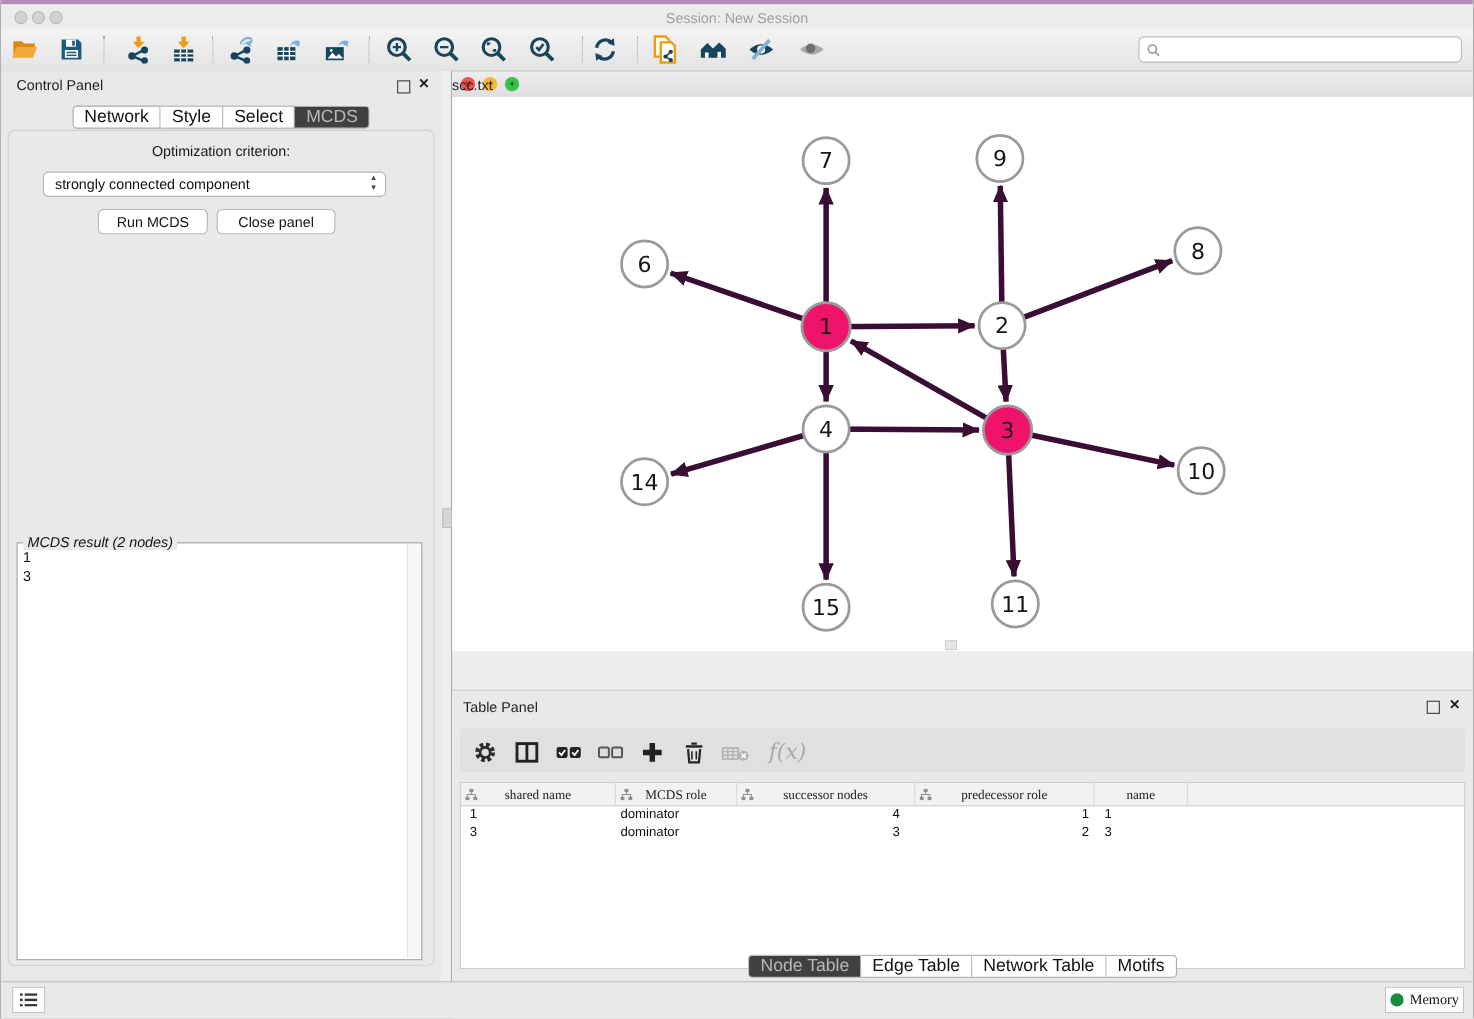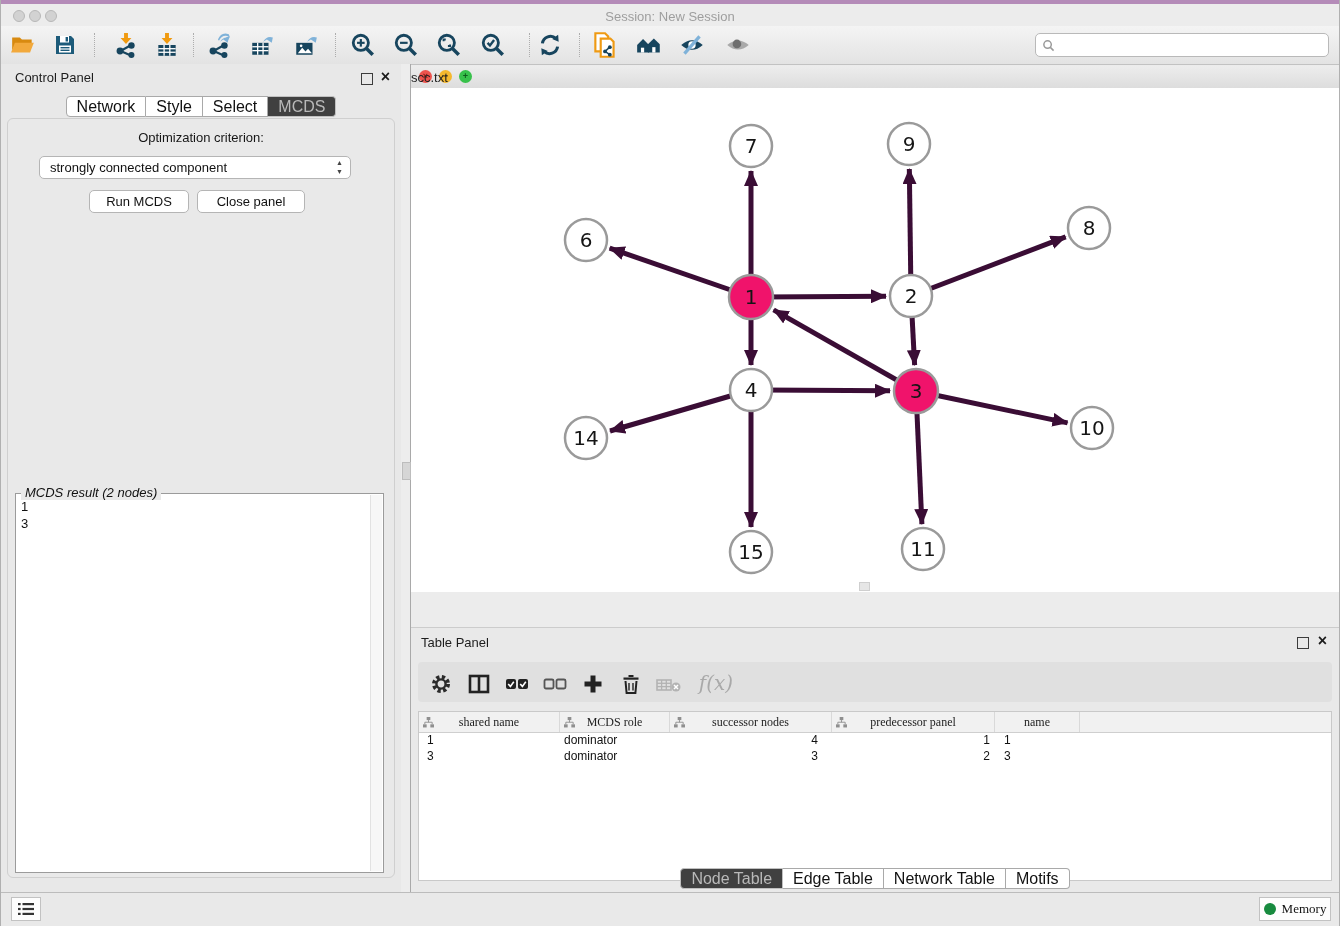--- a/index.html
+++ b/index.html
@@ -463,21 +463,21 @@
             </svg>
           <span class="lbl">successor nodes</span>
         </div>
         <div class="th" style="width:163px">
           <svg width="11" height="11" viewBox="0 0 12 12">
               <rect x="4" y="0" width="4" height="3.4" fill="#8f8f8f"></rect>
               <rect x="0" y="8" width="4" height="3.4" fill="#8f8f8f"></rect>
               <rect x="8" y="8" width="4" height="3.4" fill="#8f8f8f"></rect>
               <path d="M6 3.4v2.3M2 8V5.7h8V8" fill="none" stroke="#8f8f8f" stroke-width="1"></path>
             </svg>
-          <span class="lbl">predecessor panel</span>
+          <span class="lbl">predecessor role</span>
         </div>
         <div class="th" style="width:85px">
           <span class="lbl">name</span>
         </div>
       </div>
       <div class="trow">
         <div class="td" style="width:141px;padding-left:8px">1</div>
         <div class="td" style="width:110px;padding-left:4px">dominator</div>
         <div class="td" style="width:162px;text-align:right;padding-right:14px">4</div>
         <div class="td" style="width:163px;text-align:right;padding-right:5px">1</div>

